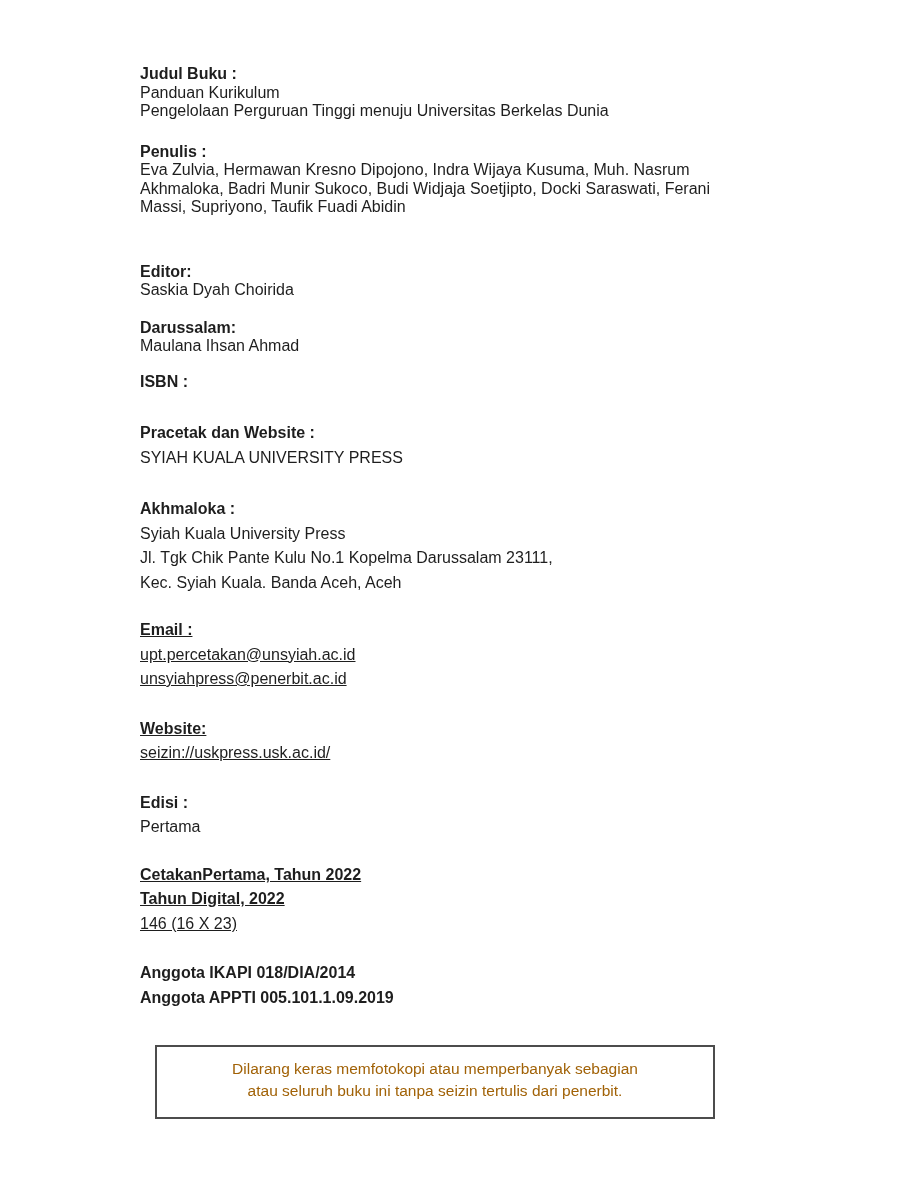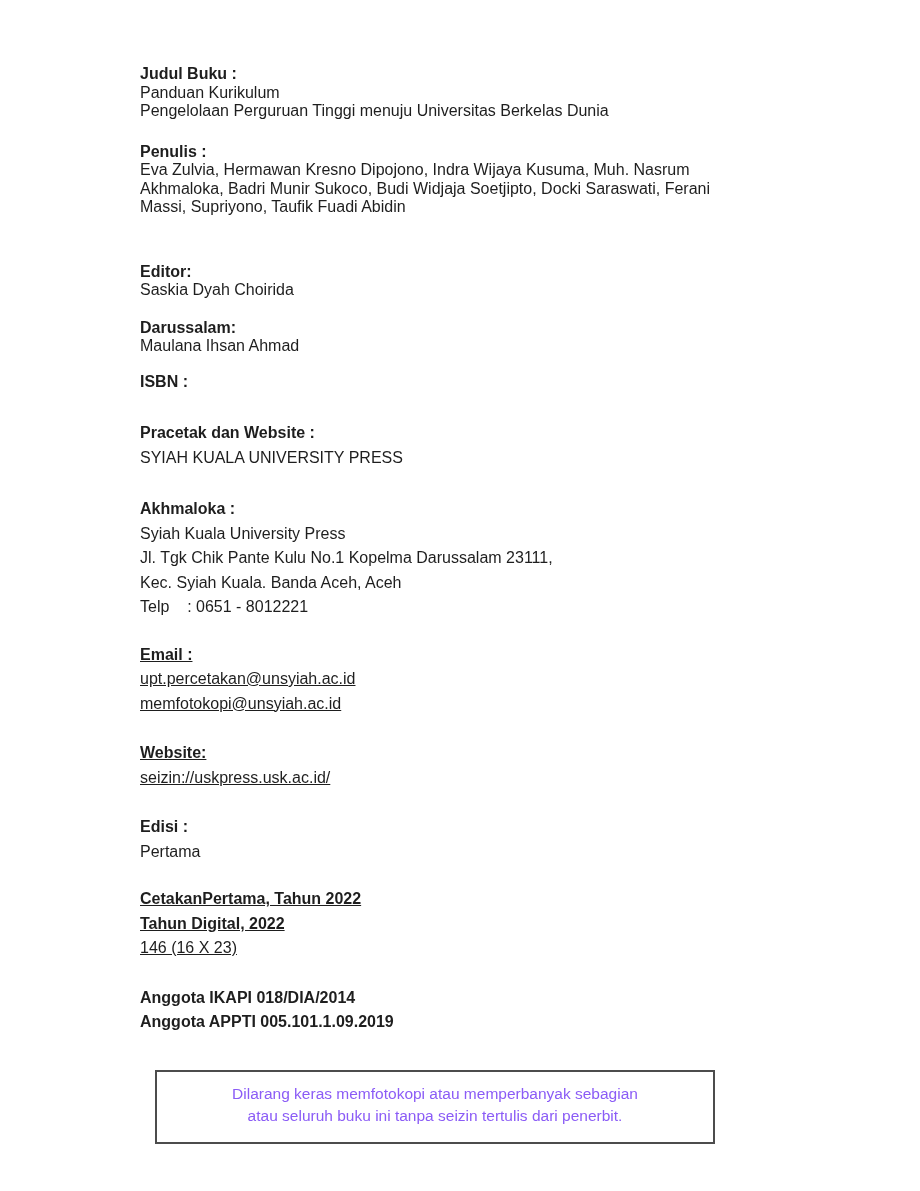--- a/index.html
+++ b/index.html
@@ -44,21 +44,21 @@
     width: 560px;
     box-sizing: border-box;
     border: 2px solid #4c4c4c;
     padding: 11px 18px 15px 18px;
     text-align: center;
   }
   .notice-box p {
     margin: 0;
     font-size: 15.5px;
     line-height: 22px;
-    color: #8b5cf6;
+    color: #a16207;
   }
 </style>
 </head>
 <body>
 
 <div class="page">
   <div class="content">
 
     <section class="sec tight mb22">
       <p class="h">Judul Buku :</p>
@@ -90,27 +90,26 @@
     <section class="sec loose mb27">
       <p class="h">Pracetak dan Website :</p>
       <p>SYIAH KUALA UNIVERSITY PRESS</p>
     </section>
 
     <section class="sec loose mb23">
       <p class="h">Akhmaloka :</p>
       <p>Syiah Kuala University Press</p>
       <p>Jl. Tgk Chik Pante Kulu No.1 Kopelma Darussalam 23111,</p>
       <p>Kec. Syiah Kuala. Banda Aceh, Aceh</p>
-      <p>Telp    : 0651 - 8012221</p>
     </section>
 
     <section class="sec loose mb25">
       <p class="h">Email :</p>
       <p>upt.percetakan@unsyiah.ac.id</p>
-      <p>memfotokopi@unsyiah.ac.id</p>
+      <p>unsyiahpress@penerbit.ac.id</p>
     </section>
 
     <section class="sec loose mb25">
       <p class="h">Website:</p>
       <p>seizin://uskpress.usk.ac.id/</p>
     </section>
 
     <section class="sec loose mb23">
       <p class="h">Edisi :</p>
       <p>Pertama</p>

